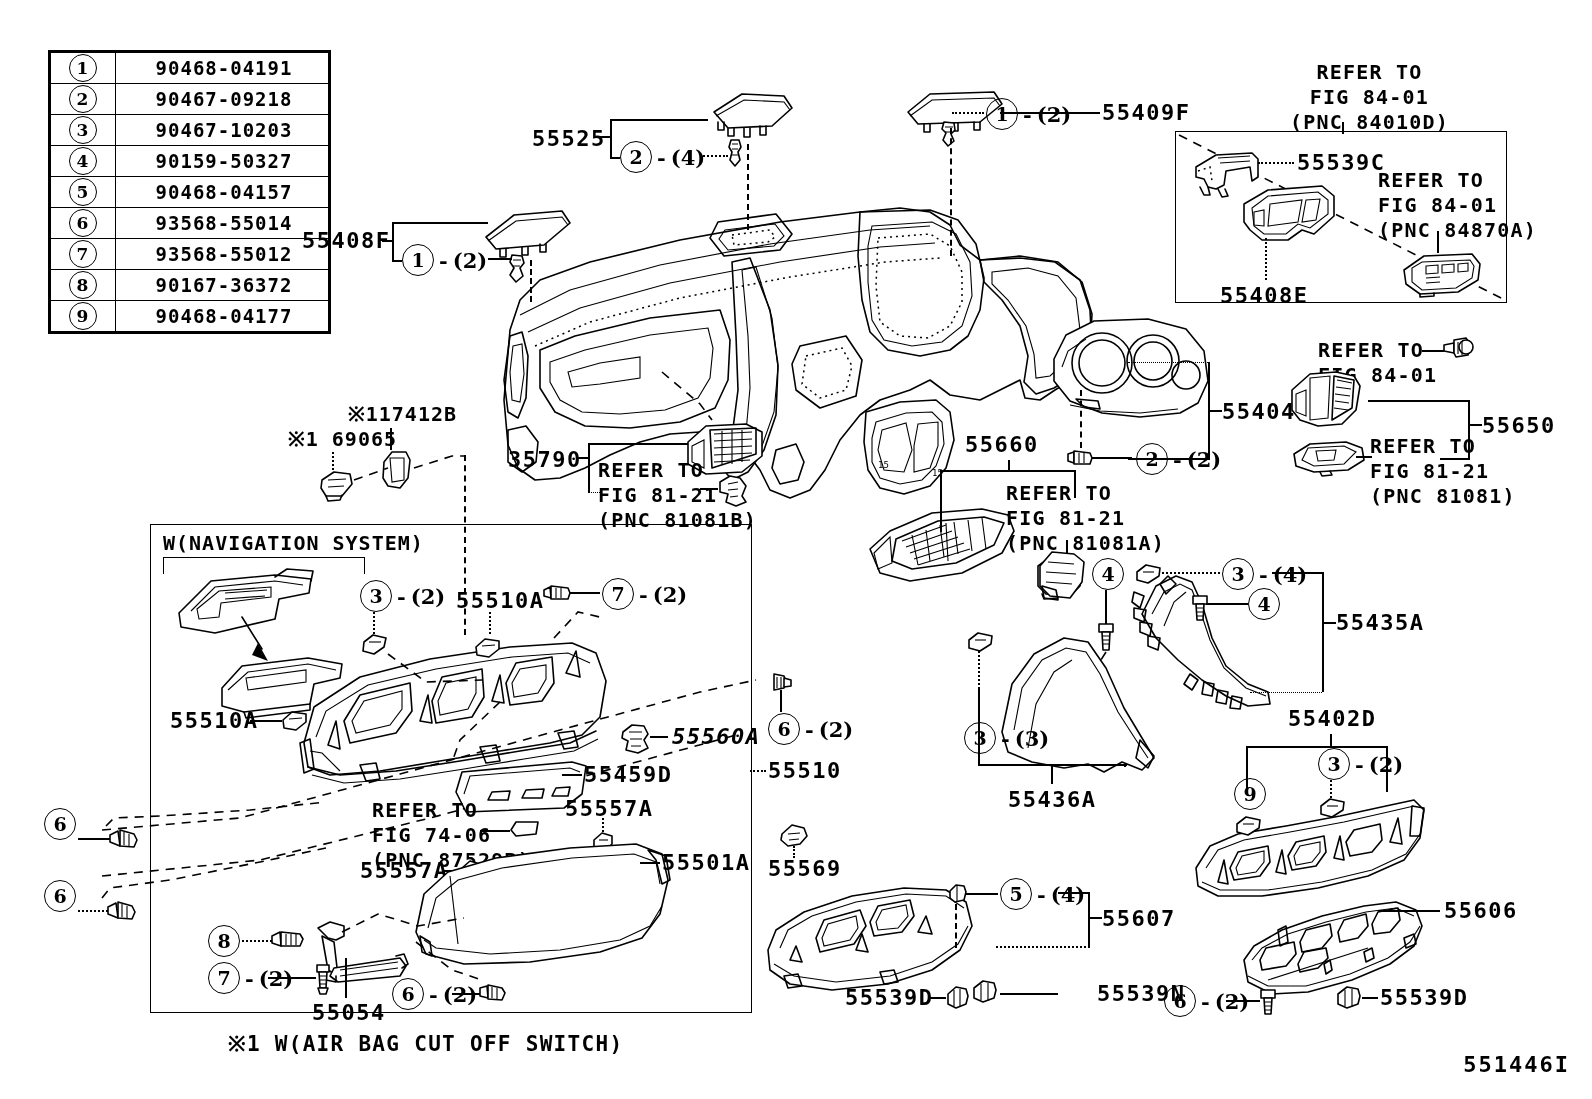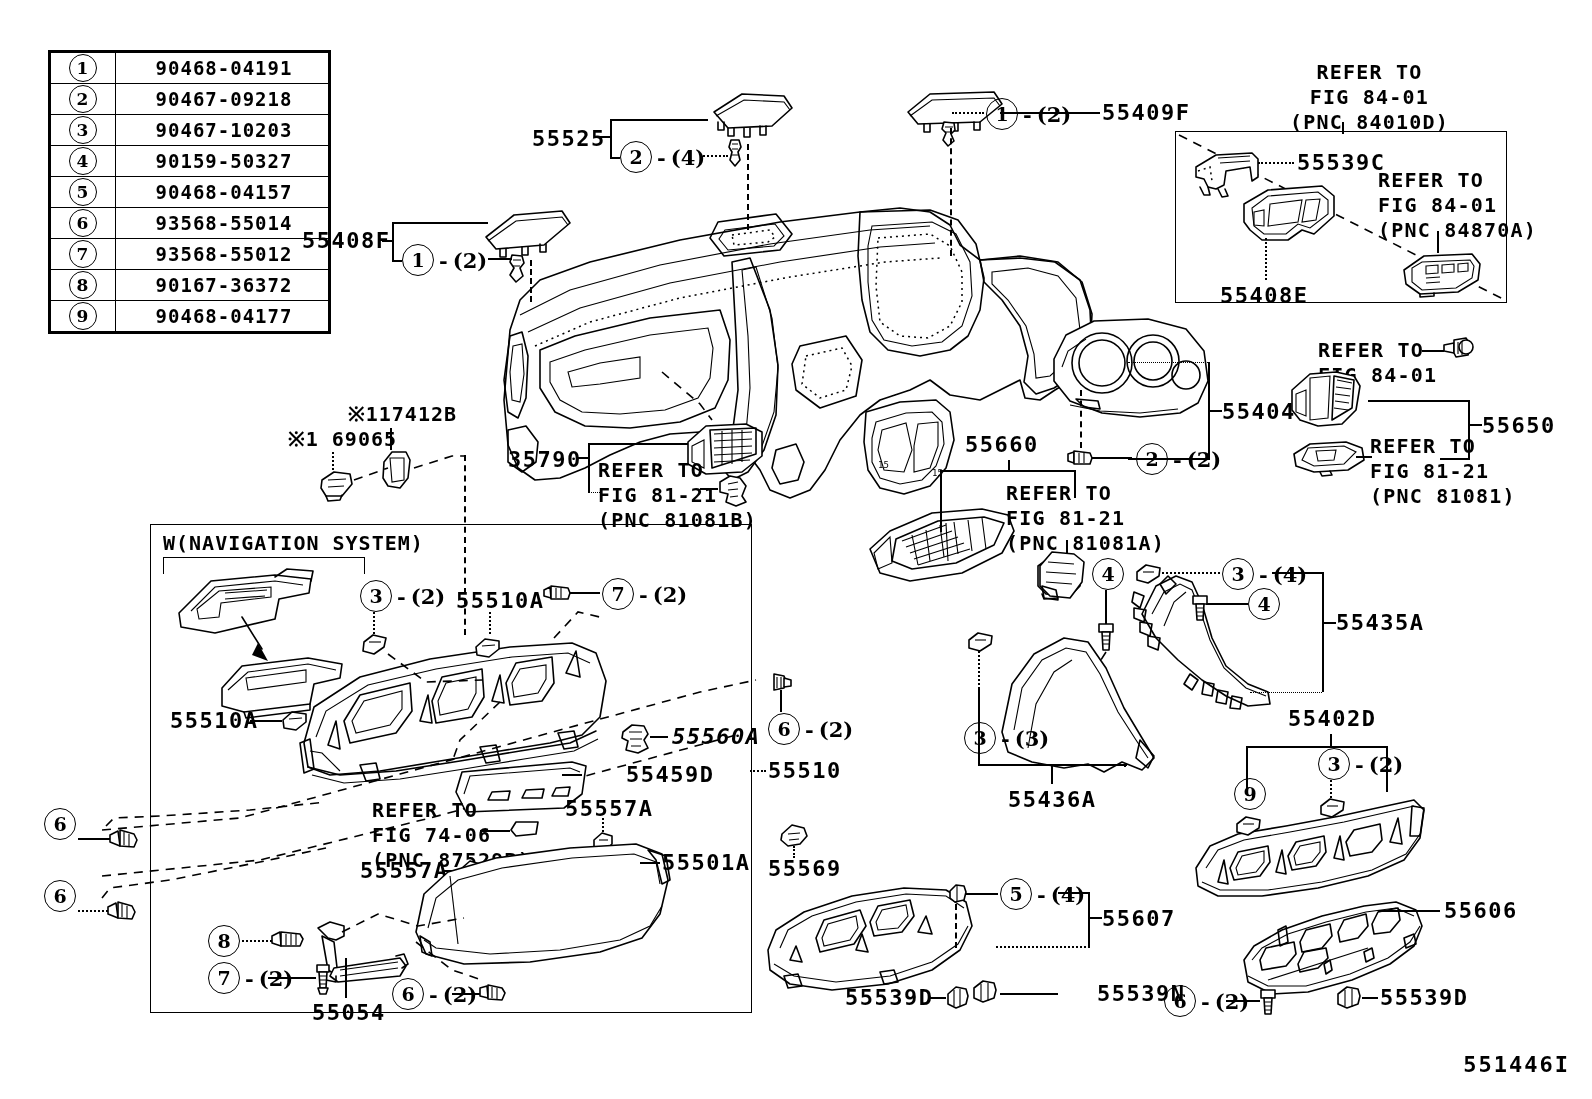--- a/index.html
+++ b/index.html
@@ -568,21 +568,21 @@
     <path class="st-d" d="M2 226 L160 210 L330 168 L500 122 L640 84"></path>
   </svg>
 
   <svg class="abs" style="left:452px;top:760px;" width="140" height="56" viewBox="0 0 140 56">
     <path class="fil" d="M4 32 L10 12 L120 2 L134 6 L130 34 L112 48 L14 52 Z"></path>
     <path class="st-t" d="M12 34 L18 16 L118 8 L128 12"></path>
     <path class="st" d="M36 40 L40 32 L58 31 L56 40 Z"></path>
     <path class="st" d="M70 38 L74 30 L92 29 L90 38 Z"></path>
     <path class="st" d="M100 36 L104 28 L118 27 L116 36 Z"></path>
   </svg>
-  <div class="abs lbl" style="left:584px;top:762px;padding-left:42px;">55459D</div>
+  <div class="abs lbl" style="left:584px;top:762px;">55459D</div>
   <div class="abs hline" style="left:562px;top:774px;width:20px;"></div>
   <svg class="abs" style="left:430px;top:700px;" width="80" height="66" viewBox="0 0 80 66">
     <path class="st-d" d="M70 2 L30 40 L22 62"></path>
   </svg>
 
   <div class="abs ref" style="left:372px;top:798px;">
     <div>REFER TO</div>
     <div>FIG 74-06</div>
     <div>(PNC 87529B)</div>
   </div>
@@ -923,16 +923,17 @@
     <path class="fil" d="M8 12 L16 12 L15 28 L9 28 Z"></path>
     <path class="st-t" d="M8 16 L16 16 M8 20 L16 20 M8 24 L16 24"></path>
   </svg>
   <svg class="abs" style="left:1334px;top:984px;" width="30" height="28" viewBox="0 0 30 28">
     <path class="fil" d="M4 10 L13 3 L24 5 L26 12 L24 20 L13 24 L4 20 Z"></path>
     <path class="st-t" d="M11 6 L11 22 M18 5 L18 23"></path>
   </svg>
   <div class="abs lbl" style="left:1380px;top:985px;">55539D</div>
   <div class="abs hline" style="left:1362px;top:997px;width:16px;"></div>
 
+  <div class="abs footnote" style="left:228px;top:1029px;">※1 W(AIR BAG CUT OFF SWITCH)</div>
 
   <div class="abs" id="dwgno">551446I</div>
 
 </div>
 
 </body></html>

